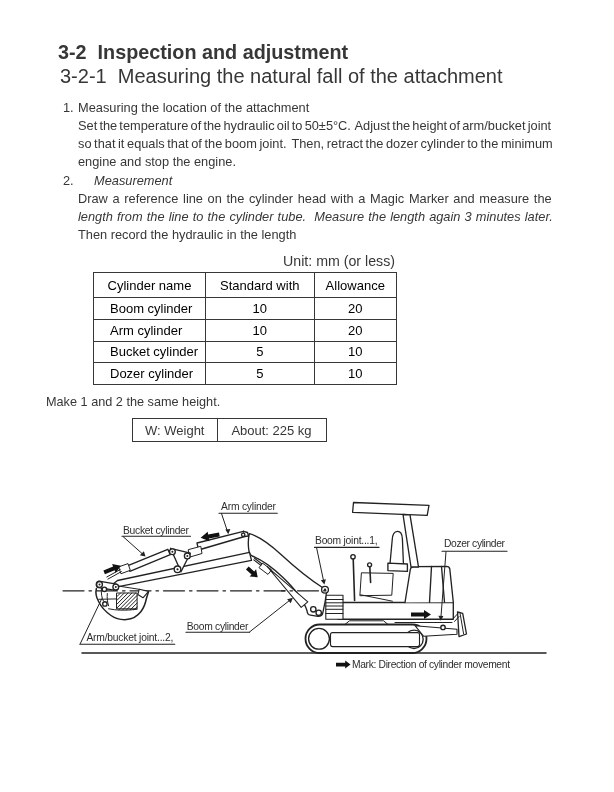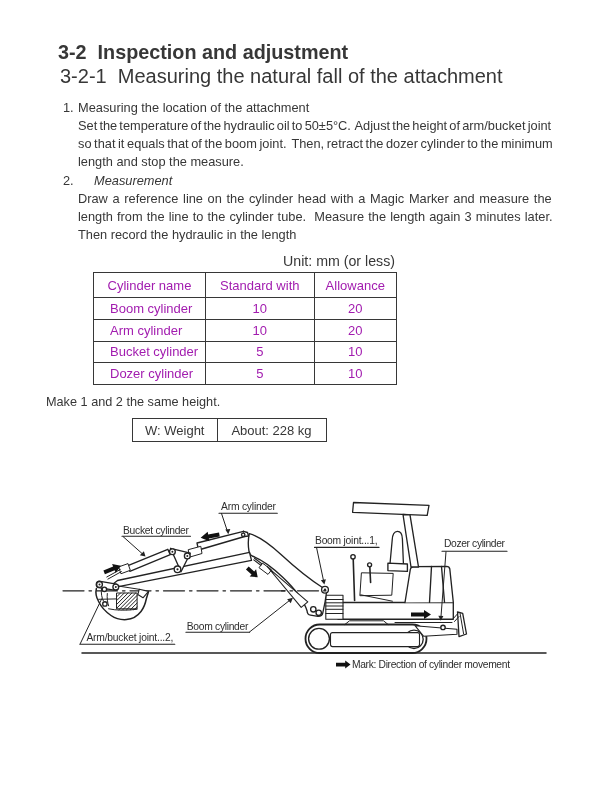--- a/index.html
+++ b/index.html
@@ -12,31 +12,31 @@
 <body>
   <div class="abs" style="left:46px;top:29px;">
     <h1>3-2&nbsp; Inspection and adjustment</h1>
   </div>
   <div class="abs" style="left:60px;top:64.8px;font-size:20px;">3-2-1&nbsp; Measuring the natural fall of the attachment</div>
 
   <div class="ln" id="l1" style="left:63px;top:100px;">1.</div>
   <div class="ln" id="l2" style="left:78px;top:100px;">Measuring the location of the attachment</div>
   <div class="ln" id="l3" style="left:78px;top:118px;word-spacing:-1.37px;">Set the temperature of the hydraulic oil to 50±5°C.&nbsp; Adjust the height of arm/bucket joint</div>
   <div class="ln" id="l4" style="left:78px;top:136px;word-spacing:-0.97px;">so that it equals that of the boom joint.&nbsp; Then, retract the dozer cylinder to the minimum</div>
-  <div class="ln" id="l5" style="left:78px;top:154px;">length and stop the measure.</div>
+  <div class="ln" id="l5" style="left:78px;top:154px;">engine and stop the engine.</div>
 
   <div class="ln" id="l6" style="left:63px;top:173px;">2.</div>
   <div class="ln" id="l7" style="left:94px;top:173px;font-style:italic;">Measurement</div>
   <div class="ln" id="l8" style="left:78px;top:191px;word-spacing:1.11px;">Draw a reference line on the cylinder head with a Magic Marker and measure the</div>
-  <div class="ln" id="l9" style="left:78px;top:209px;word-spacing:0.57px;">length from the line to the cylinder tube.&nbsp; Measure the length again 3 minutes later.</div>
+  <div class="ln" id="l9" style="left:78px;top:209px;word-spacing:0.57px;font-style:italic;">length from the line to the cylinder tube.&nbsp; Measure the length again 3 minutes later.</div>
   <div class="ln" id="l10" style="left:78px;top:227px;">Then record the hydraulic in the length</div>
 
   <div class="ln" id="unit" style="right:219px;top:252.5px;font-size:14.2px;">Unit: mm (or less)</div>
 
-  <table style="position:absolute;left:93px;top:272px;border-collapse:collapse;font-size:13px;color:#a21caf;">
+  <table style="position:absolute;left:93px;top:272px;border-collapse:collapse;font-size:13px;color:#000000;">
     <tbody>
       <tr style="height:25px;">
       <td style="border:1.2px solid #373737;width:109px;text-align:center;">Cylinder name</td>
       <td style="border:1.2px solid #373737;width:105.5px;text-align:center;">Standard with</td>
       <td style="border:1.2px solid #373737;width:79.5px;text-align:center;">Allowance</td>
     </tr>
     <tr style="height:21.8px;">
       <td style="border:1.2px solid #373737;padding-left:16px;">Boom cylinder</td>
       <td style="border:1.2px solid #373737;text-align:center;">10</td>
       <td style="border:1.2px solid #373737;text-align:center;">20</td>
@@ -58,21 +58,21 @@
     </tr>
   </tbody>
   </table>
 
   <div class="ln" id="make" style="left:46px;top:394.5px;font-size:12.7px;">Make 1 and 2 the same height.</div>
 
   <table style="position:absolute;left:132px;top:418px;border-collapse:collapse;font-size:13px;color:#373737;">
     <tbody>
       <tr style="height:23px;">
       <td style="border:1.2px solid #373737;width:81.5px;text-align:center;">W: Weight</td>
-      <td style="border:1.2px solid #373737;width:106px;text-align:center;">About: 228 kg</td>
+      <td style="border:1.2px solid #373737;width:106px;text-align:center;">About: 225 kg</td>
     </tr>
   </tbody>
   </table>
 
   <svg class="abs" style="left:0;top:0;" width="614" height="792" viewBox="0 0 614 792" fill="none" stroke="none">
     <g stroke="#222" stroke-width="1.35" fill="none" stroke-linejoin="round" stroke-linecap="round">
 
       <line x1="82" y1="653" x2="546" y2="653" stroke-width="1.5"></line>
 
       <line x1="63" y1="590.8" x2="329" y2="590.8" stroke-width="1.25" stroke-dasharray="21,5,2.5,5"></line>

